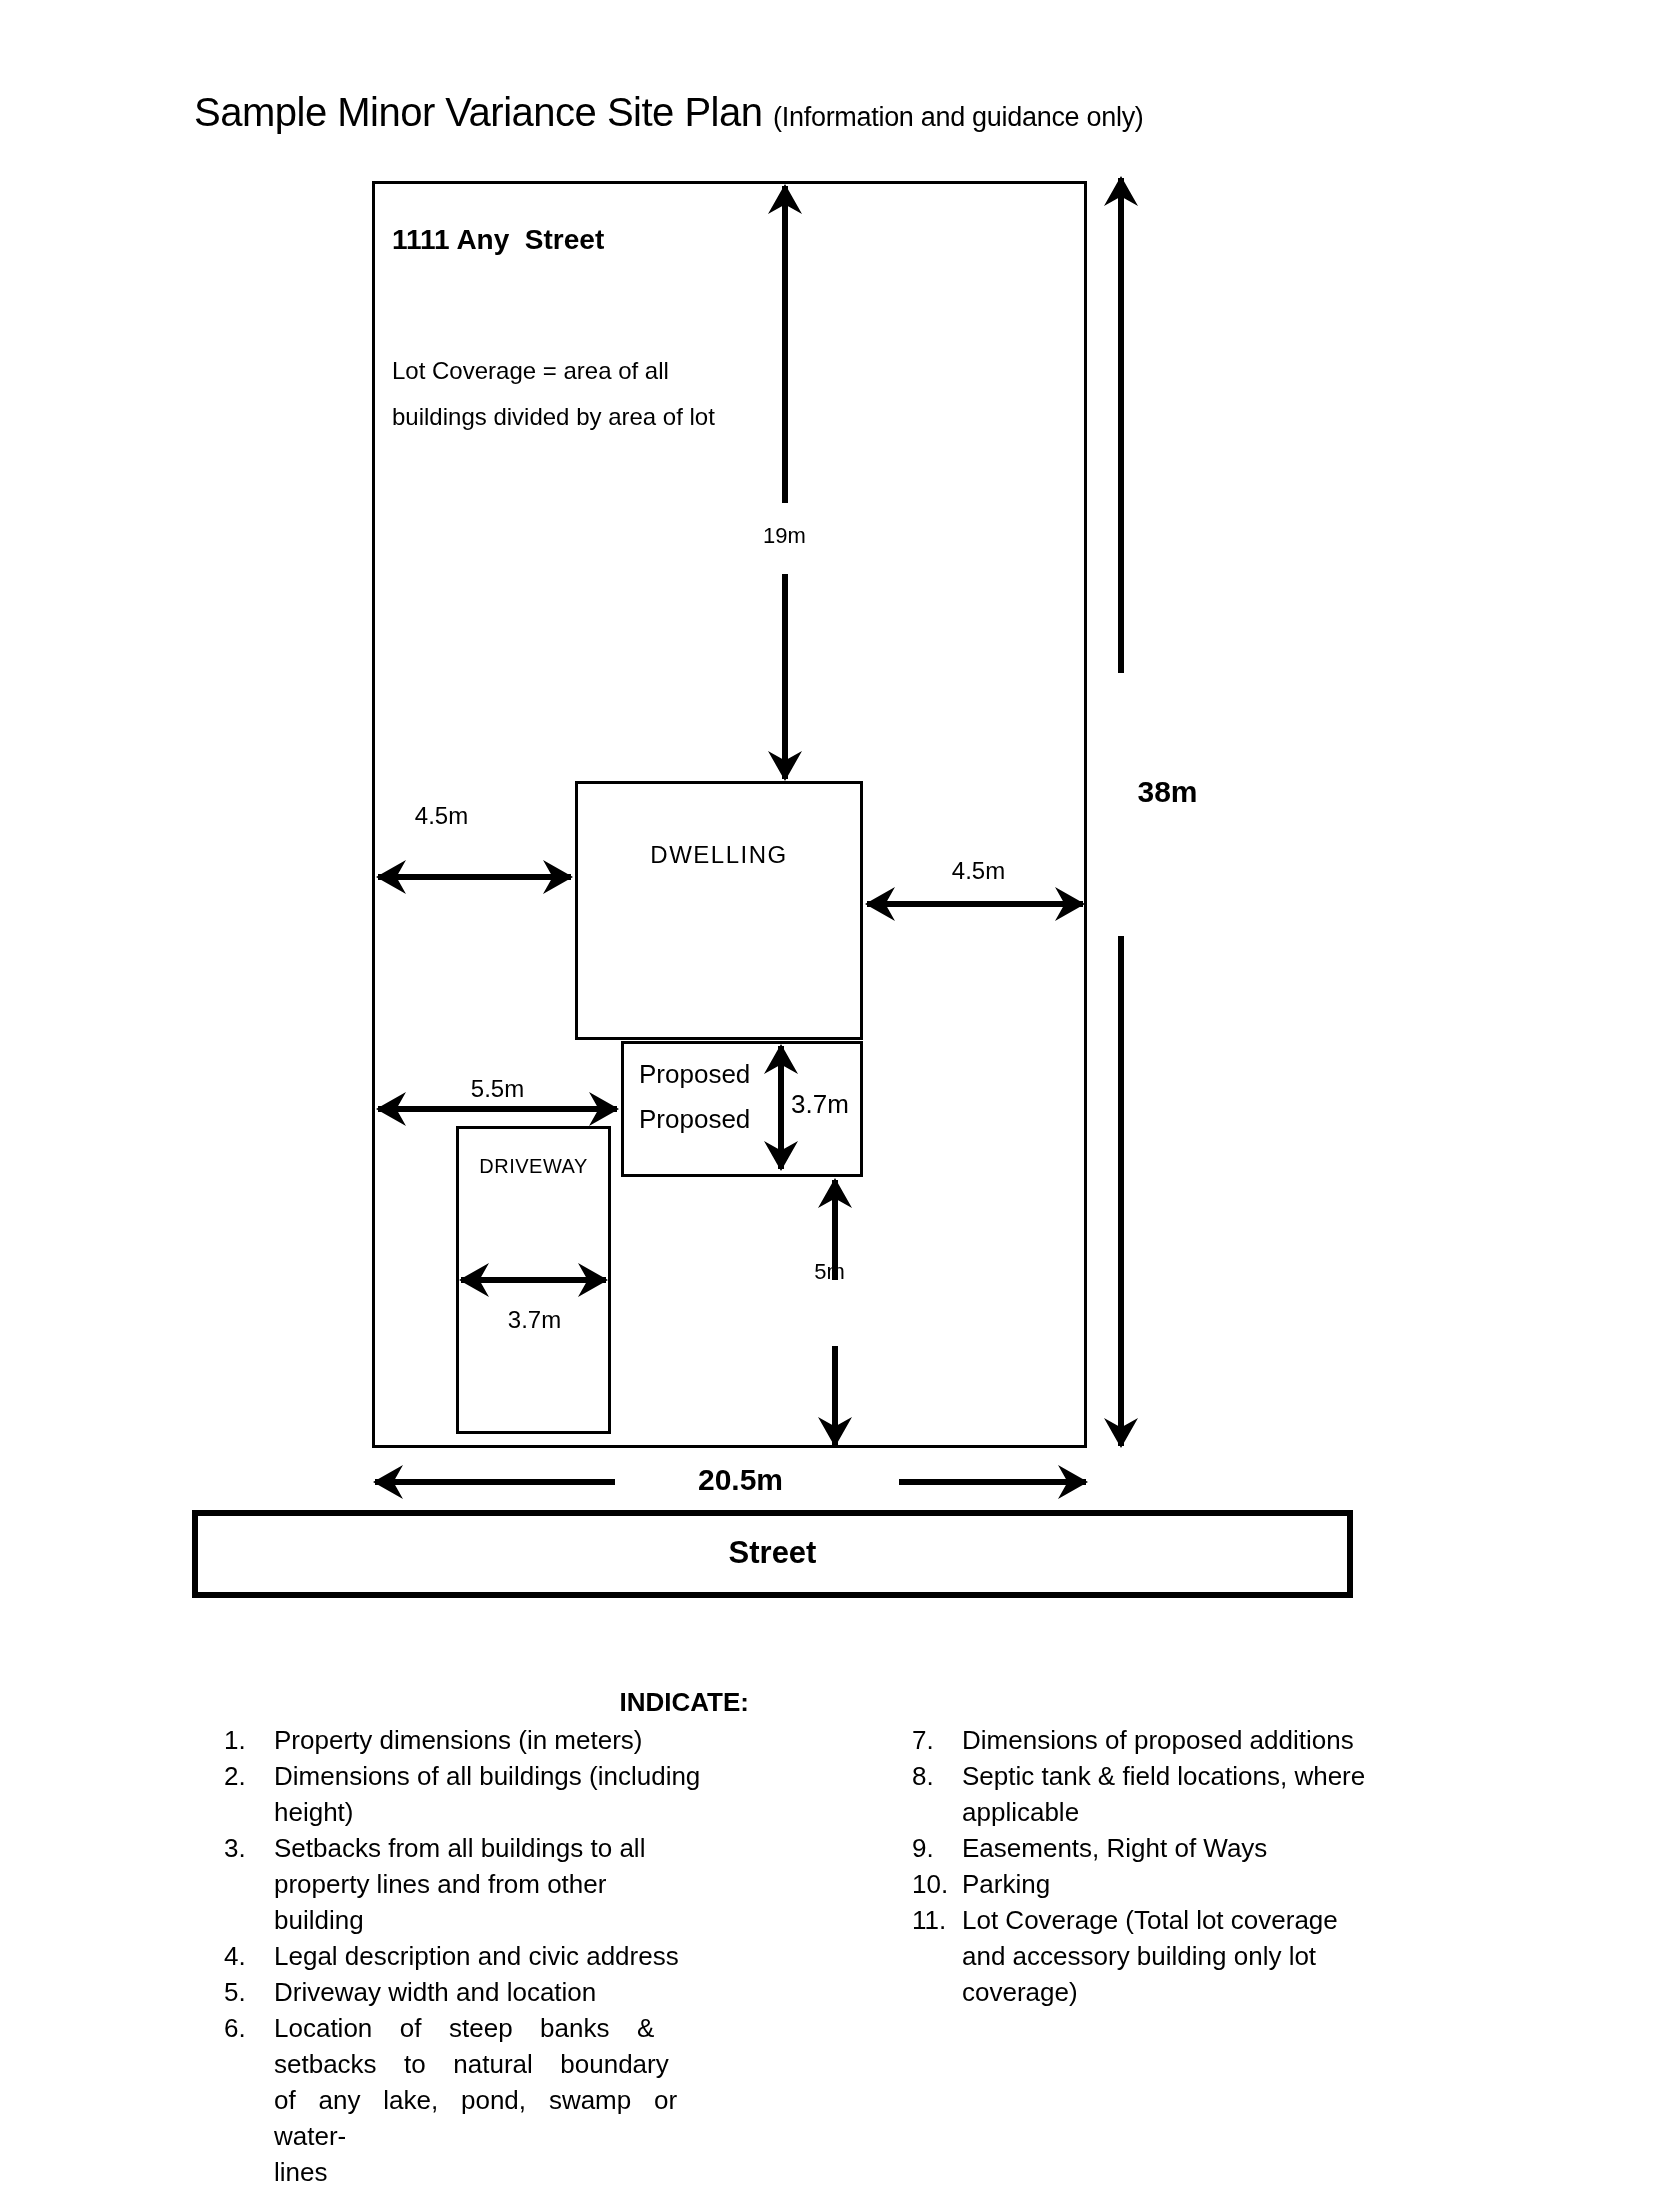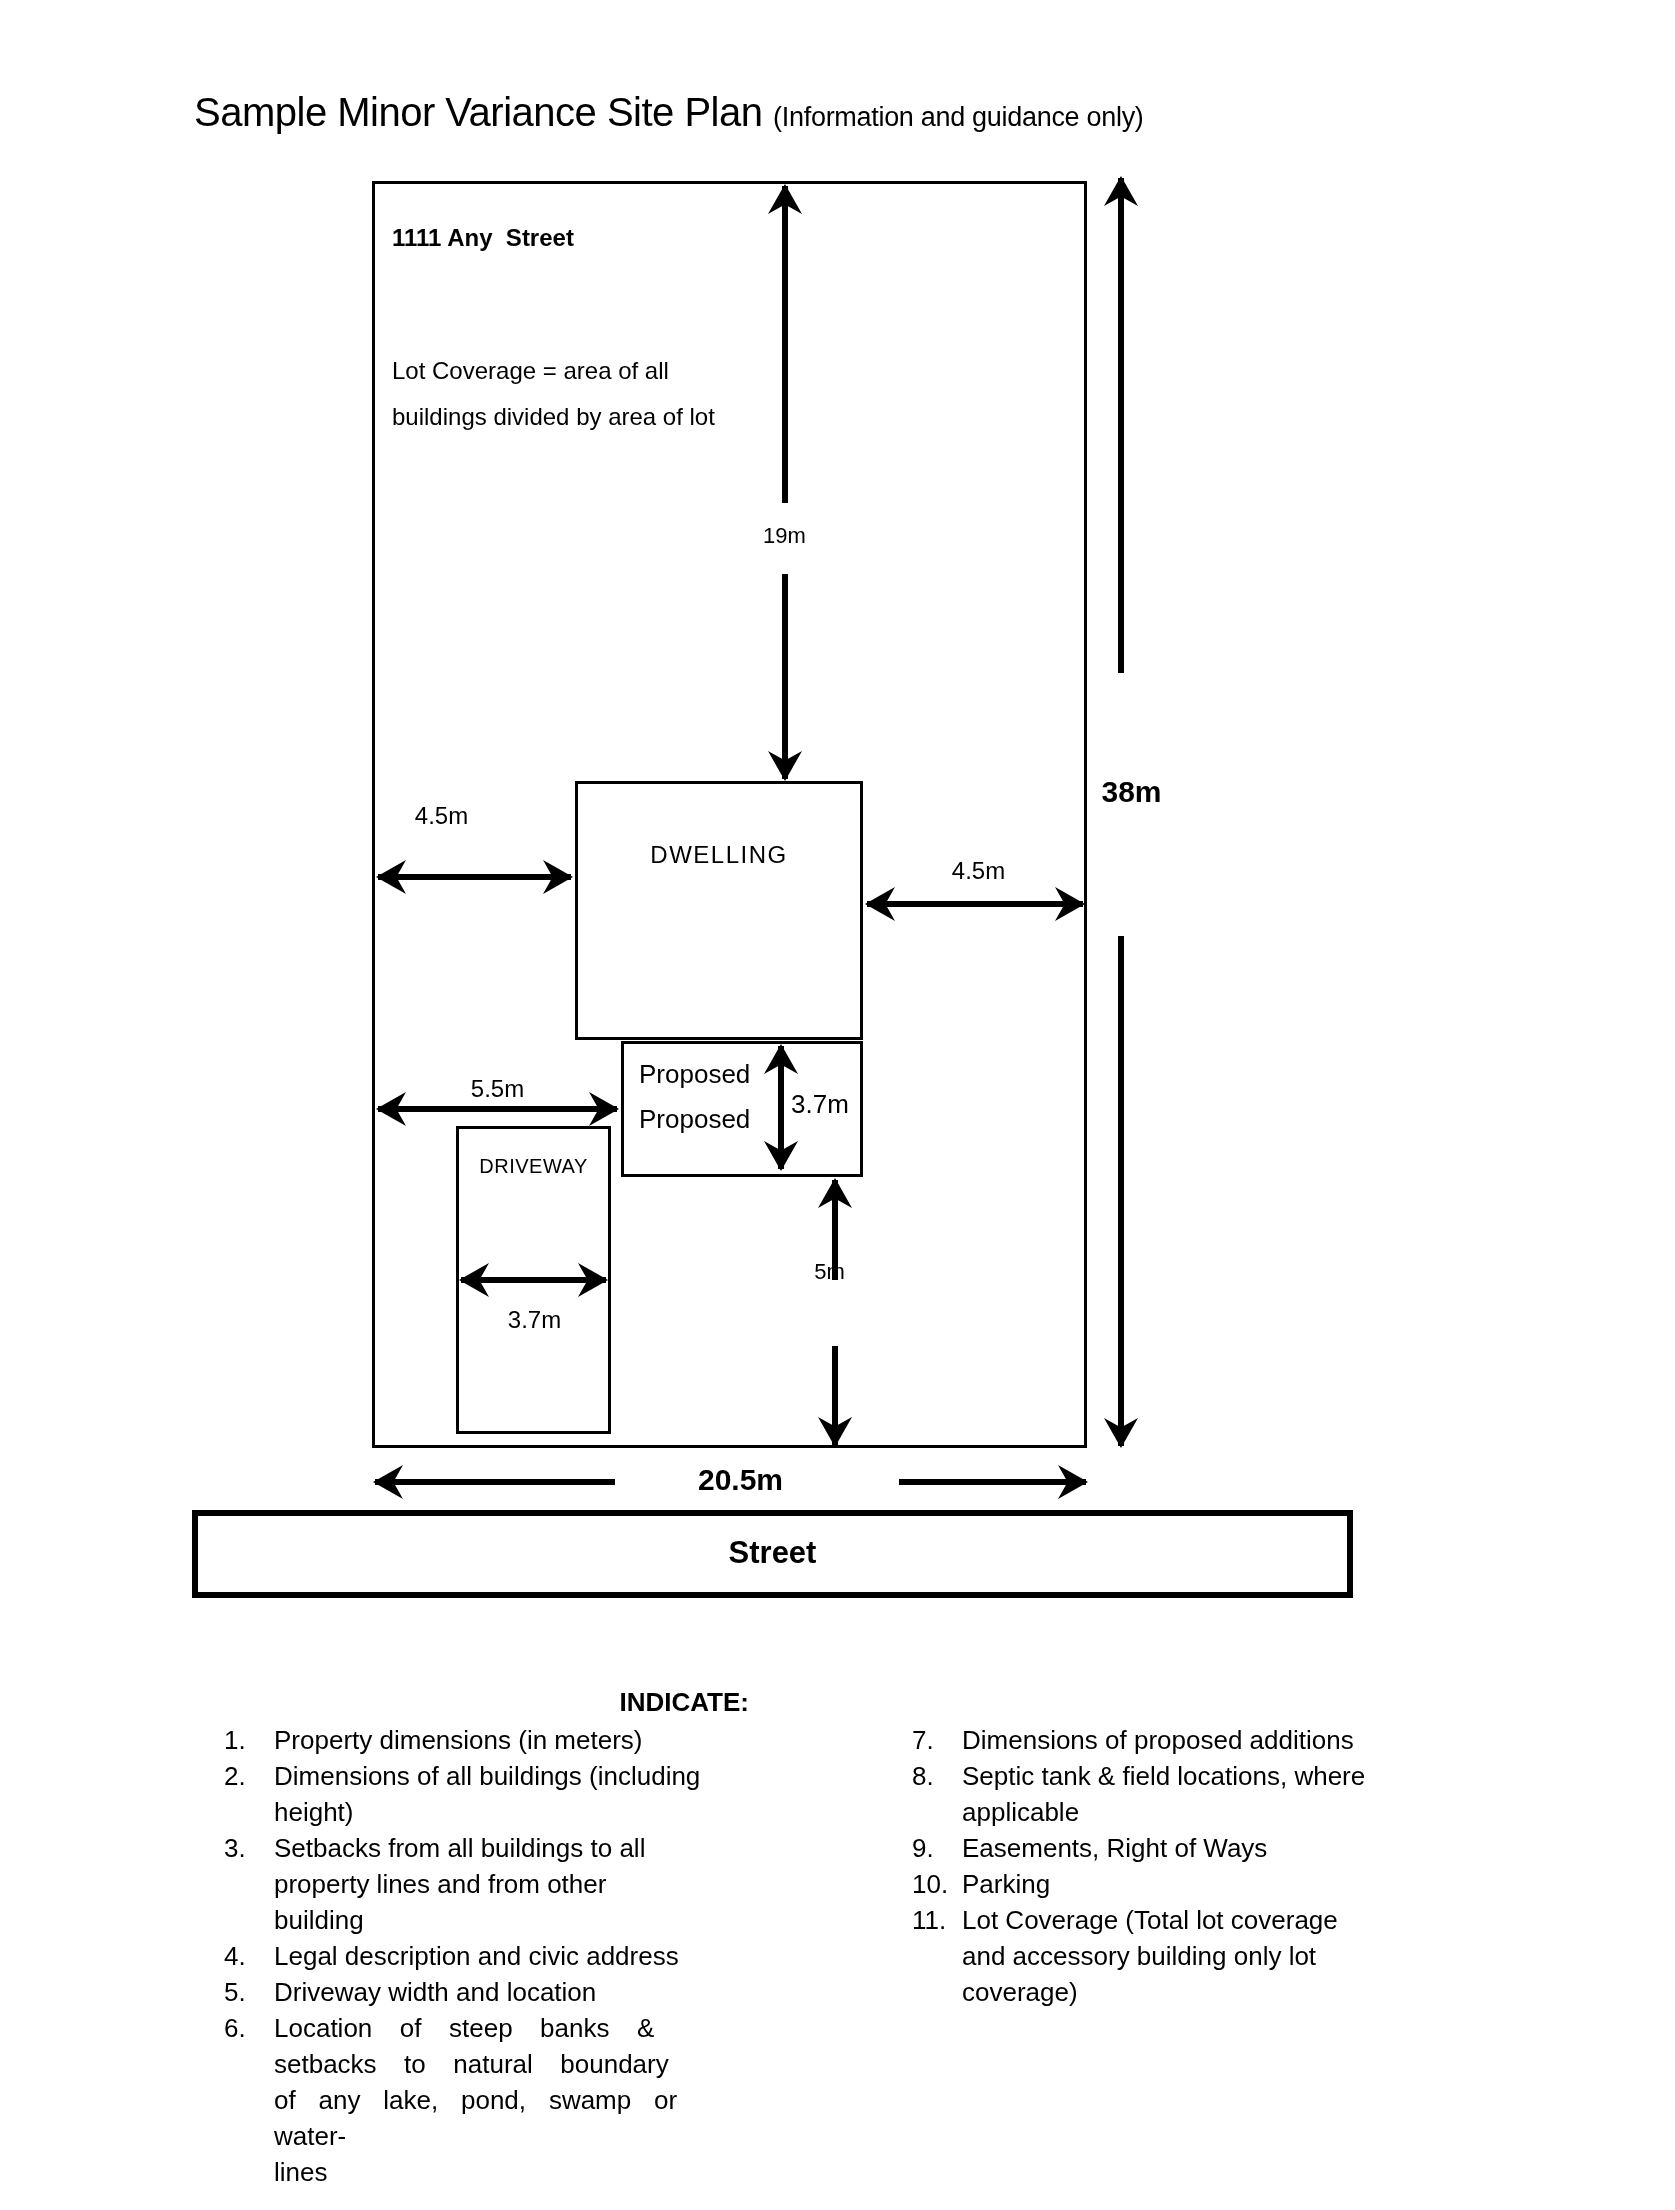--- a/index.html
+++ b/index.html
@@ -16,21 +16,21 @@
   .title .sub  { font-size:27px; letter-spacing:-0.3px; }
 
   
   .box { position:absolute; border:3px solid #000; background:#fff; box-sizing:border-box; }
   .lot      { left:372px;  top:181px;  width:715px;  height:1267px; }
   .dwelling { left:575px;  top:781px;  width:288px;  height:259px; }
   .addition { left:621px;  top:1041px; width:242px;  height:136px; }
   .driveway { left:456px;  top:1126px; width:155px;  height:308px; }
   .street   { left:192px;  top:1510px; width:1161px; height:88px; border-width:6px; }
 
-  .addr { left:392px; top:224px; font-size:24px; font-weight:bold; white-space:pre; }
+  .addr { left:392px; top:224px; font-size:28px; font-weight:bold; white-space:pre; }
   .lotnote { left:392px; top:348px; font-size:24px; line-height:46px; }
   .dwelling-label { width:100%; text-align:center; margin-top:57px; font-size:24px; letter-spacing:1.5px; }
   .addition-text { padding:8px 0 0 15px; font-size:26px; line-height:45px; }
   .driveway-label { width:100%; text-align:center; margin-top:26px; font-size:20px; letter-spacing:0.5px; }
   .street-label { width:100%; text-align:center; line-height:74px; font-size:31px; font-weight:bold; }
 
   
   .dimh, .dimv { position:absolute; }
   .dimh { height:34px; }
   .dimv { width:34px; }
@@ -38,21 +38,21 @@
   .dimv .ln { position:absolute; top:2px; bottom:2px; left:14px; width:6px; background:#000; }
   .hd { position:absolute; background:#000; }
   .hl { left:0;  top:0; width:30px; height:34px; clip-path:polygon(0 50%,100% 0,68% 50%,100% 100%); }
   .hr { right:0; top:0; width:30px; height:34px; clip-path:polygon(100% 50%,0 0,32% 50%,0 100%); }
   .ht { top:0;    left:0; width:34px; height:30px; clip-path:polygon(50% 0,0 100%,50% 68%,100% 100%); }
   .hb { bottom:0; left:0; width:34px; height:30px; clip-path:polygon(50% 100%,0 0,50% 32%,100% 0); }
 
   
   .dlab { position:absolute; font-size:24px; text-align:center; }
   .lab-19m   { left:744px;  top:523px;  width:81px;  font-size:22px; }
-  .lab-38m   { left:1084px; top:775px;  width:95px;  font-size:30px; font-weight:bold; }
+  .lab-38m   { left:1120px; top:775px;  width:95px;  font-size:30px; font-weight:bold; }
   .lab-45l   { left:392px;  top:802px;  width:99px; }
   .lab-45r   { left:929px;  top:857px;  width:99px; }
   .lab-55    { left:448px;  top:1075px; width:99px; }
   .lab-37a   { left:791px;  top:1089px; width:79px;  font-size:26px; text-align:left; }
   .lab-37d   { left:485px;  top:1306px; width:99px; }
   .lab-5m    { left:795px;  top:1259px; width:69px;  font-size:22px; }
   .lab-205   { left:681px;  top:1463px; width:119px; font-size:30px; font-weight:bold; }
 
   
   .ind-col { position:absolute; font-size:26px; }

